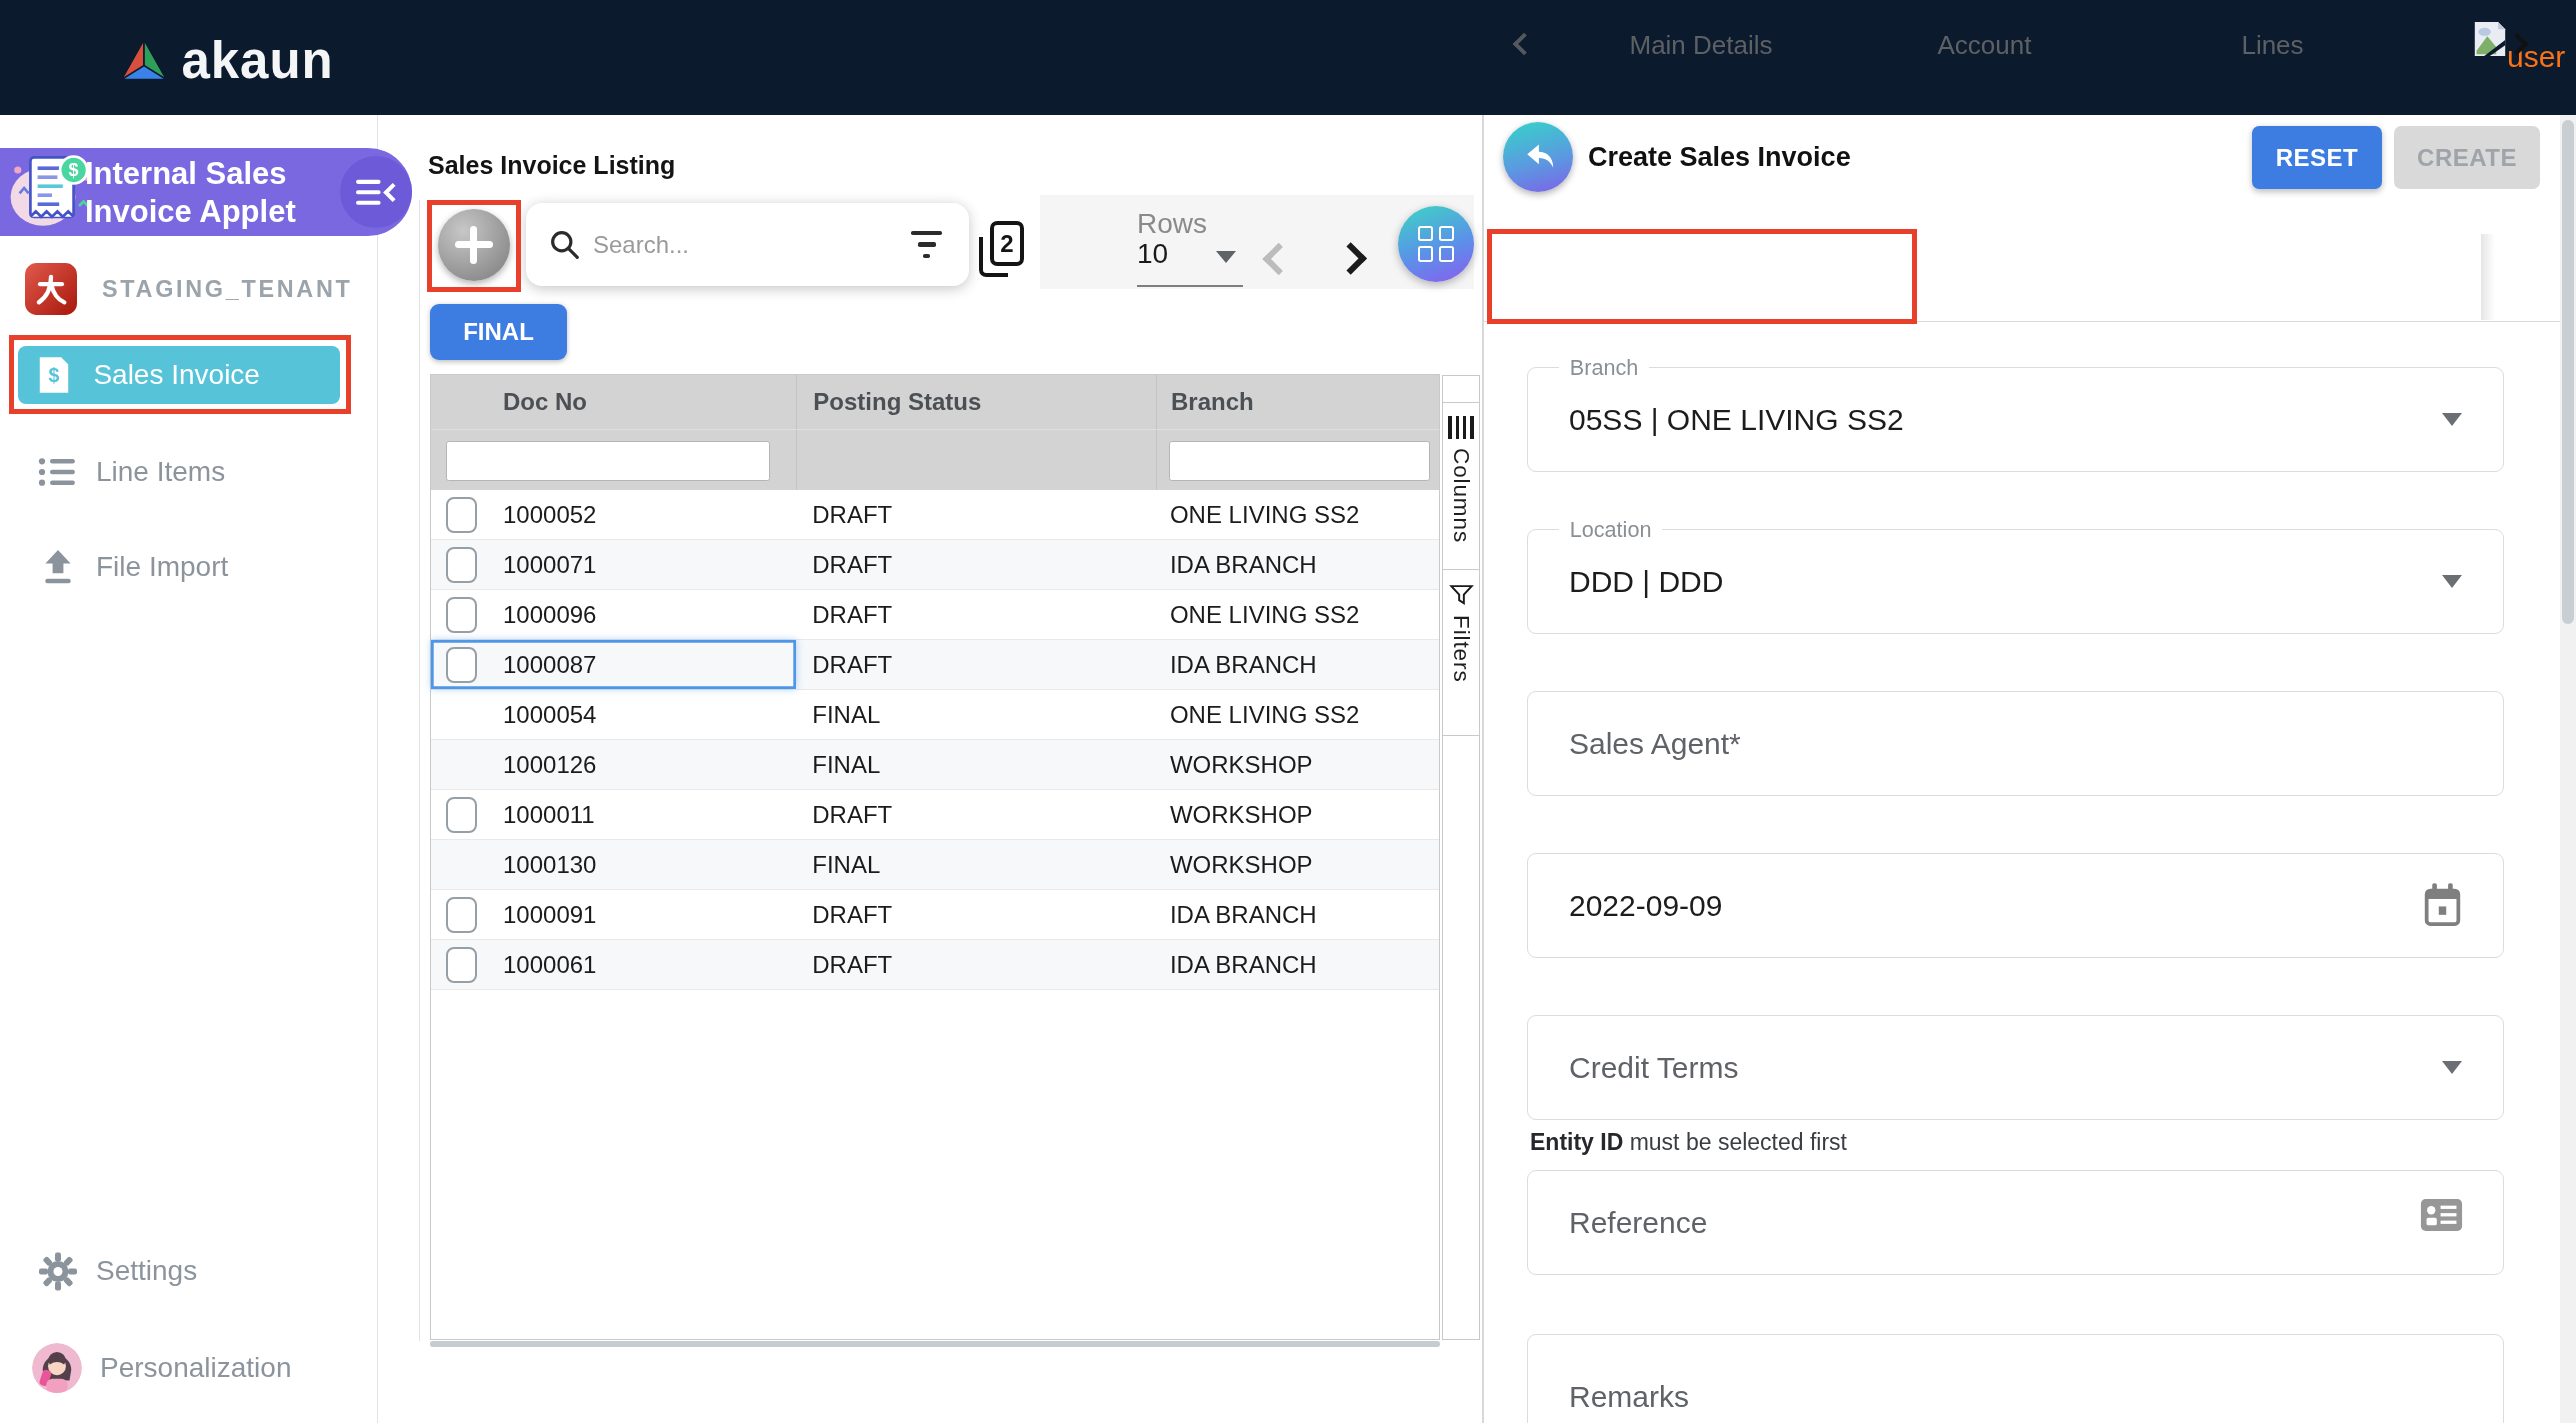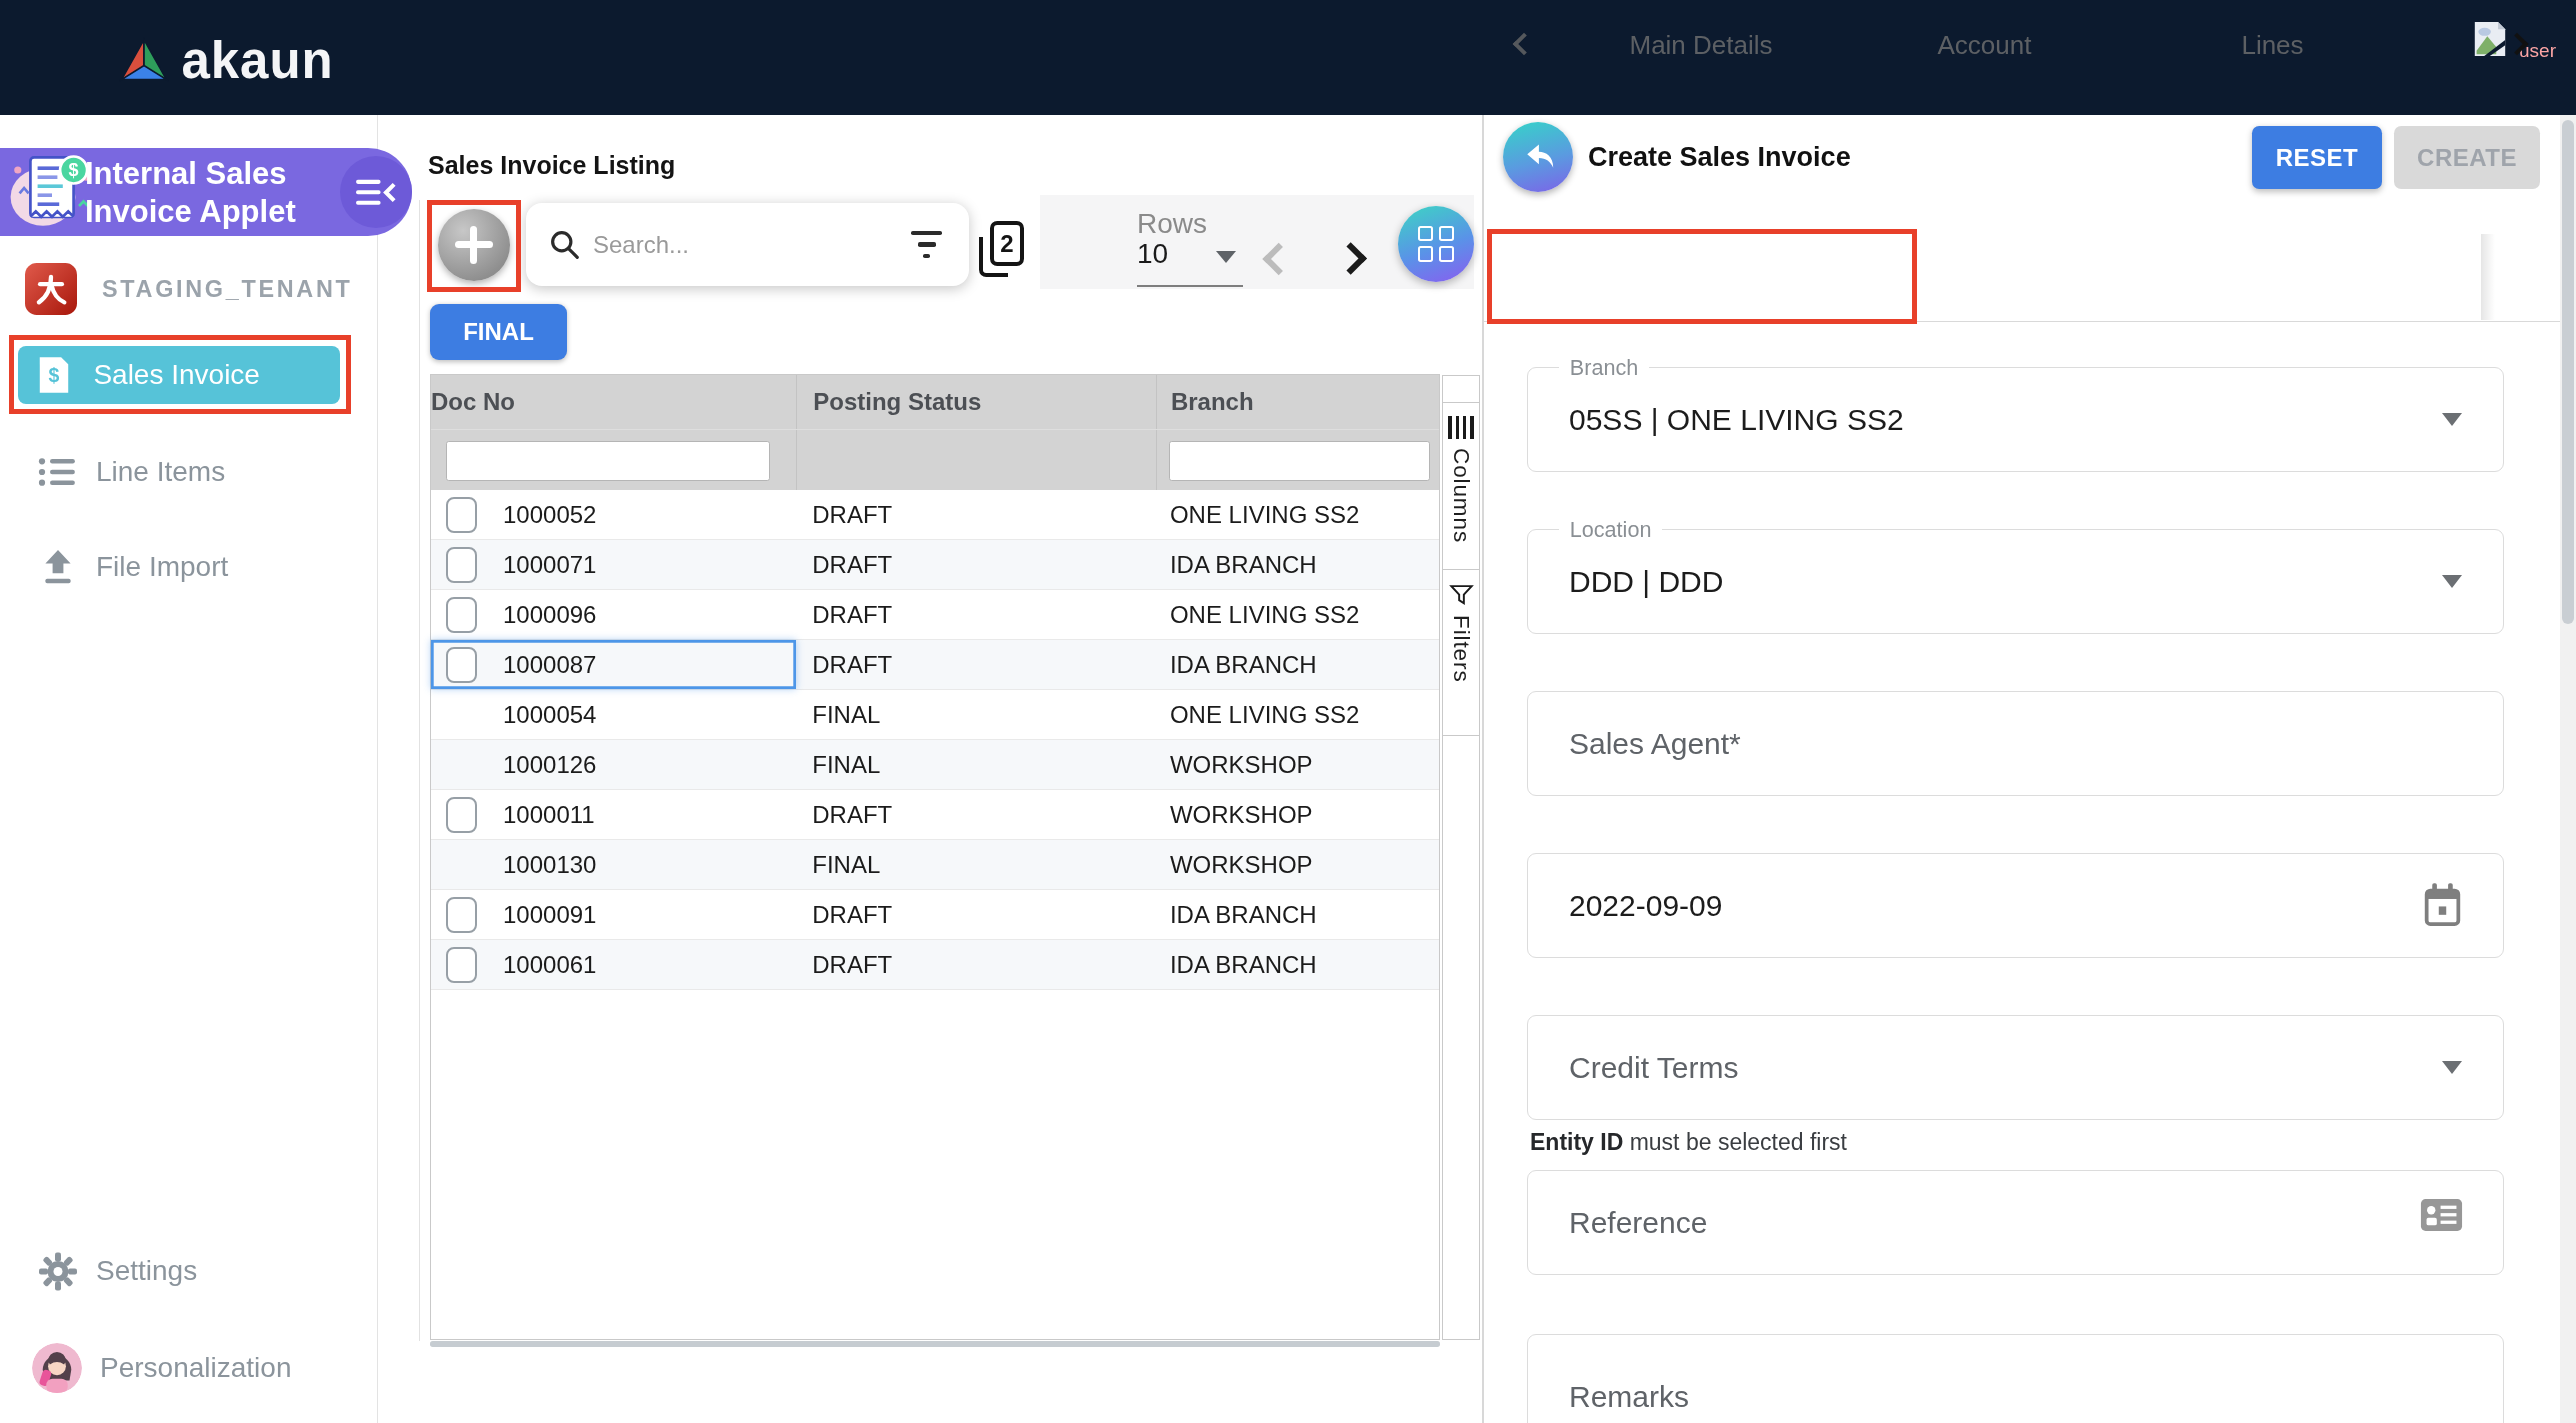--- a/index.html
+++ b/index.html
@@ -7,21 +7,21 @@
   body { font-family:"Liberation Sans","DejaVu Sans",sans-serif; }
   #app { position:relative; width:2576px; height:1424px; background:#ffffff; overflow:hidden; }
   .abs { position:absolute; }
 
   
   .topbar { left:0; top:0; width:2576px; height:115px; background:#0c1a2e; }
   .brand { left:119px; top:31px; display:flex; align-items:center; gap:12.6px; }
   .brand-text { color:#f4f5f7; font-size:51px; font-weight:800; letter-spacing:0.9px; }
   .user-chip { left:2473px; top:20px; width:99px; height:54px; }
   .broken-img { position:absolute; left:0; top:0; width:34px; height:38px; }
-  .user-alt { position:absolute; left:34px; top:20px; font-size:19px; color:#fca5a5; font-weight:500;margin-left:12px; }
+  .user-alt { position:absolute; left:34px; top:20px; font-size:30px; color:#f97316; font-weight:500; }
 
   
   .sidebar { left:0; top:115px; width:378px; height:1309px; background:#ffffff; border-right:0.9px solid #e3e3e3; }
   .applet-header { left:0; top:148px; width:412px; height:88px; background:#7a68e0; border-radius:0 44px 44px 0; z-index:3; }
   .applet-icon { position:absolute; left:7.2px; top:1.8px; width:90px; height:85px; }
   .applet-title { position:absolute; left:85px; top:7.2px; width:243px; color:#ffffff; font-size:31px; font-weight:600; line-height:38px; }
   .collapse-btn { position:absolute; left:340px; top:8px; width:72px; height:72px; border-radius:50%; background:#6d5ad8; display:flex; align-items:center; justify-content:center; }
   .tenant-row { left:0px; top:261px; width:378px; height:56px; display:flex; align-items:center; }
   .tenant-icon { margin-left:25px; width:52px; height:52px; border-radius:11.7px; background:linear-gradient(135deg,#e05a4b,#a8170b); display:flex; align-items:center; justify-content:center; }
   .tenant-label { margin-left:25px; font-size:23.4px; font-weight:700; letter-spacing:2.7px; color:#9ba3ab; }
@@ -62,21 +62,21 @@
   .grid-btn { position:absolute; left:358px; top:10.8px; width:76px; height:76px; border-radius:50%; background:linear-gradient(160deg,#3cd6c3 0%,#5a92e8 55%,#8a5cf0 100%); box-shadow:0 2.7px 9px rgba(0,0,0,.28); display:flex; align-items:center; justify-content:center; }
   .grid-glyph { display:grid; grid-template-columns:15.3px 15.3px; grid-template-rows:15.3px 15.3px; gap:5.4px; }
   .grid-glyph i { border:2.7px solid #ffffff; border-radius:2.7px; }
   .final-btn { left:430px; top:304px; width:137px; height:56px; background:#3d7de2; border-radius:9px; color:#ffffff; font-size:24px; font-weight:700; display:flex; align-items:center; justify-content:center; box-shadow:0 1.8px 5.4px rgba(0,0,0,.25); }
 
   
   .table { left:430px; top:374px; width:1010px; height:966px; border:0.9px solid #c9c9c9; background:#ffffff; }
   .t-head { display:flex; height:54px; background:#d3d3d3; }
   .t-filter { display:flex; height:61px; background:#d3d3d3; border-top:0.9px solid #dedede; position:relative; }
   .hc { display:flex; align-items:center; font-size:24px; font-weight:600; color:#4c4f54; }
-  .hc.c1 { width:366px; }
+  .hc.c1 { width:366px; padding-left:72px; }
   .hc.c2 { width:360px; padding-left:16px; border-left:0.9px solid #c3c3c3; }
   .hc.c3 { width:284px; padding-left:14.4px; border-left:0.9px solid #c3c3c3; }
   .fcell { position:relative; }
   .fcell.c1 { width:366px; } .fcell.c2 { width:360px; border-left:0.9px solid #c3c3c3; } .fcell.c3 { width:284px; border-left:0.9px solid #c3c3c3; }
   .filter-input { position:absolute; top:10.8px; height:40px; background:#ffffff; border:0.9px solid #b5b5b5; border-radius:2.7px; font-size:22.5px; padding:0 9px; outline:none; }
   .fi-doc { left:15.3px; width:324px; } .fi-branch { left:12.6px; width:261px; }
   .t-row { display:flex; height:50px; background:#ffffff; border-bottom:0.9px solid #e9e9e9; }
   .t-row.alt { background:#f6f8fa; }
   .tc { display:flex; align-items:center; font-size:24px; color:#1b1b1b; }
   .tc.c1 { width:366px; position:relative; }

